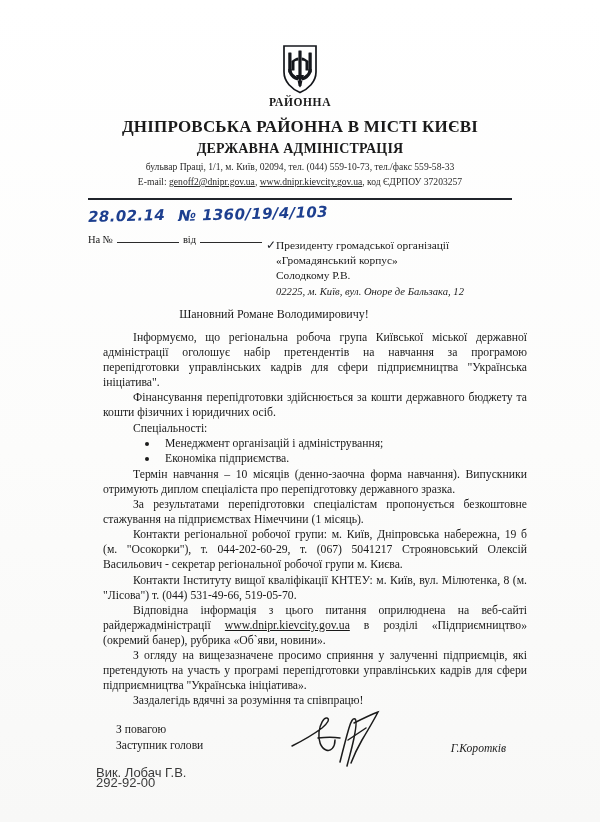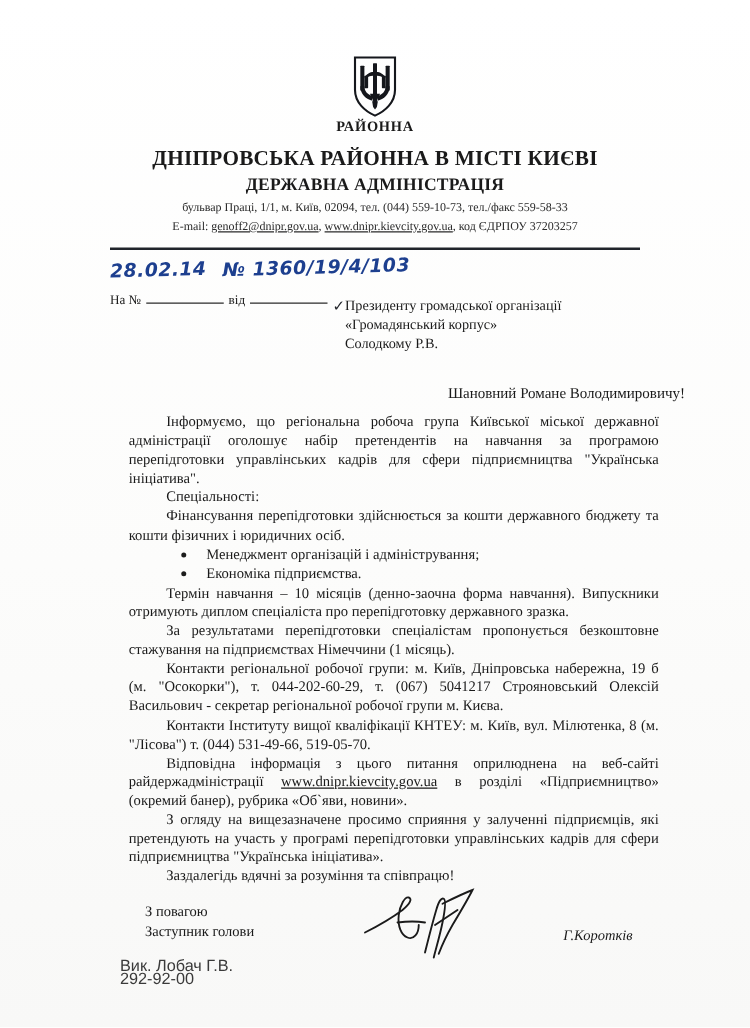--- a/index.html
+++ b/index.html
@@ -135,21 +135,21 @@
     font-style: italic;
     font-size: 10.6px;
   }
 
   
   .greeting {
     position: absolute;
     left: 0;
     top: 307px;
     width: 548px;
-    text-align: right;
+    text-align: center;
     font-size: 12px;
   }
   .body {
     position: absolute;
     left: 103px;
     top: 330px;
     width: 424px;
     font-size: 11.7px;
     line-height: 15.1px;
     text-align: justify;
@@ -260,28 +260,29 @@
     <div class="refrow">
       <span class="lbl">На №</span><span class="line"></span><span class="lbl">від</span><span class="line"></span>
     </div>
   </div>
 
   <div class="addressee">
     <span class="check">✓</span>
     <div>Президенту громадської організації</div>
     <div>«Громадянський корпус»</div>
     <div>Солодкому Р.В.</div>
+    <div class="ital">02225, м. Київ, вул. Оноре де Бальзака, 12</div>
   </div>
 
   <div class="greeting">Шановний Романе Володимировичу!</div>
 
   <div class="body">
     <p>Інформуємо, що регіональна робоча група Київської міської державної адміністрації оголошує набір претендентів на навчання за програмою перепідготовки управлінських кадрів для сфери підприємництва "Українська ініціатива".</p>
+    <p>Фінансування перепідготовки здійснюється за кошти державного бюджету та кошти фізичних і юридичних осіб.</p>
     <p>Спеціальності:</p>
-    <p>Фінансування перепідготовки здійснюється за кошти державного бюджету та кошти фізичних і юридичних осіб.</p>
     <ul class="bullets">
       <li>Менеджмент організацій і адміністрування;</li>
       <li>Економіка підприємства.</li>
     </ul>
     <p>Термін навчання – 10 місяців (денно-заочна форма навчання). Випускники отримують диплом спеціаліста про перепідготовку державного зразка.</p>
     <p>За результатами перепідготовки спеціалістам пропонується безкоштовне стажування на підприємствах Німеччини (1 місяць).</p>
     <p>Контакти регіональної робочої групи: м. Київ, Дніпровська набережна, 19 б (м. "Осокорки"), т. 044-202-60-29, т. (067) 5041217 Строяновський Олексій Васильович - секретар регіональної робочої групи м. Києва.</p>
     <p>Контакти Інституту вищої кваліфікації КНТЕУ: м. Київ, вул. Мілютенка, 8 (м. "Лісова") т. (044) 531-49-66, 519-05-70.</p>
     <p><span>Відповідна інформація з цього питання оприлюднена на веб-сайті райдержадміністрації </span><span class="u-link">www.dnipr.kievcity.gov.ua</span><span> в розділі «Підприємництво» (окремий банер), рубрика «Об`яви, новини».</span></p>
     <p>З огляду на вищезазначене просимо сприяння у залученні підприємців, які претендують на участь у програмі перепідготовки управлінських кадрів для сфери підприємництва "Українська ініціатива».</p>

